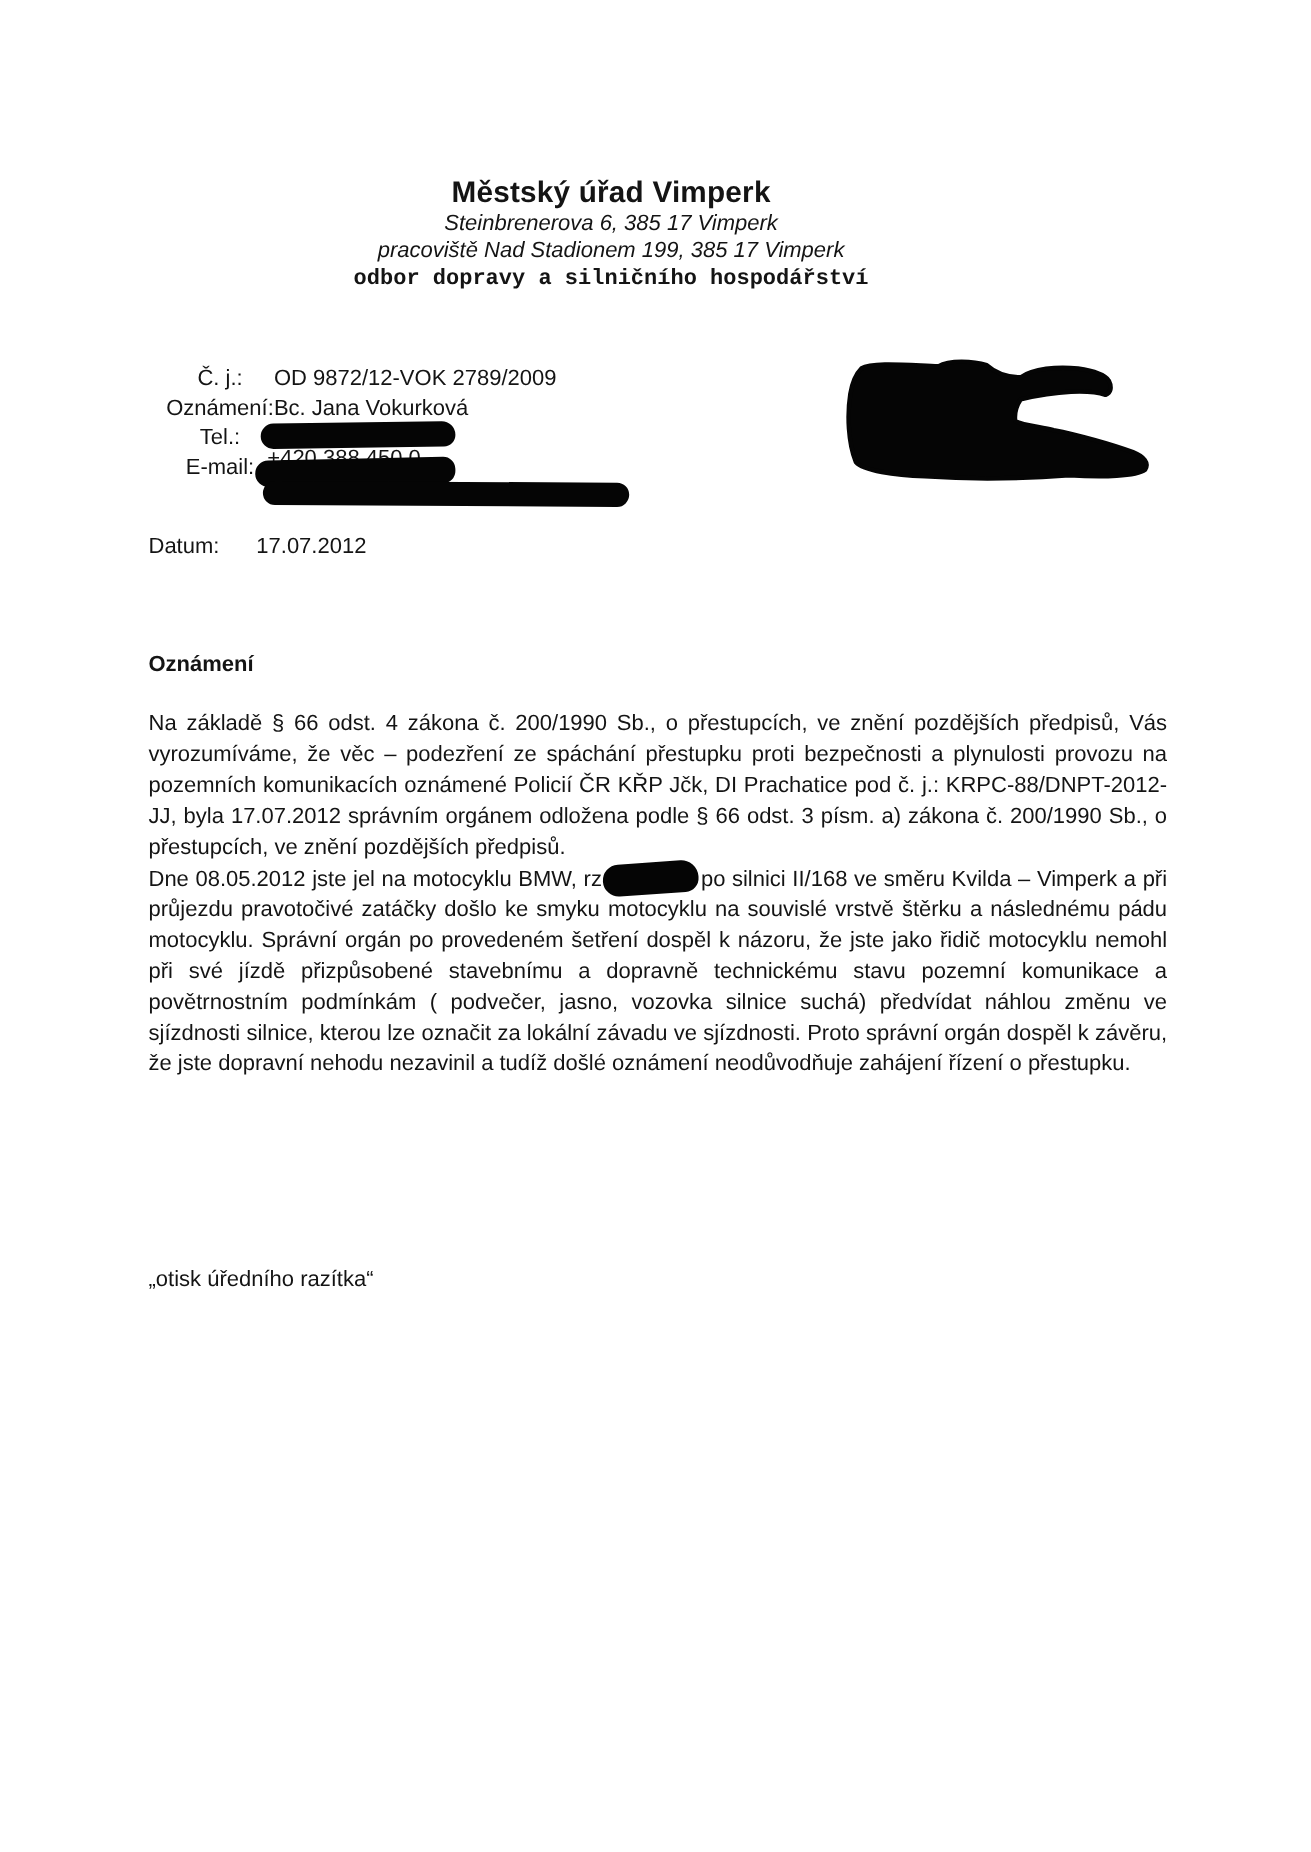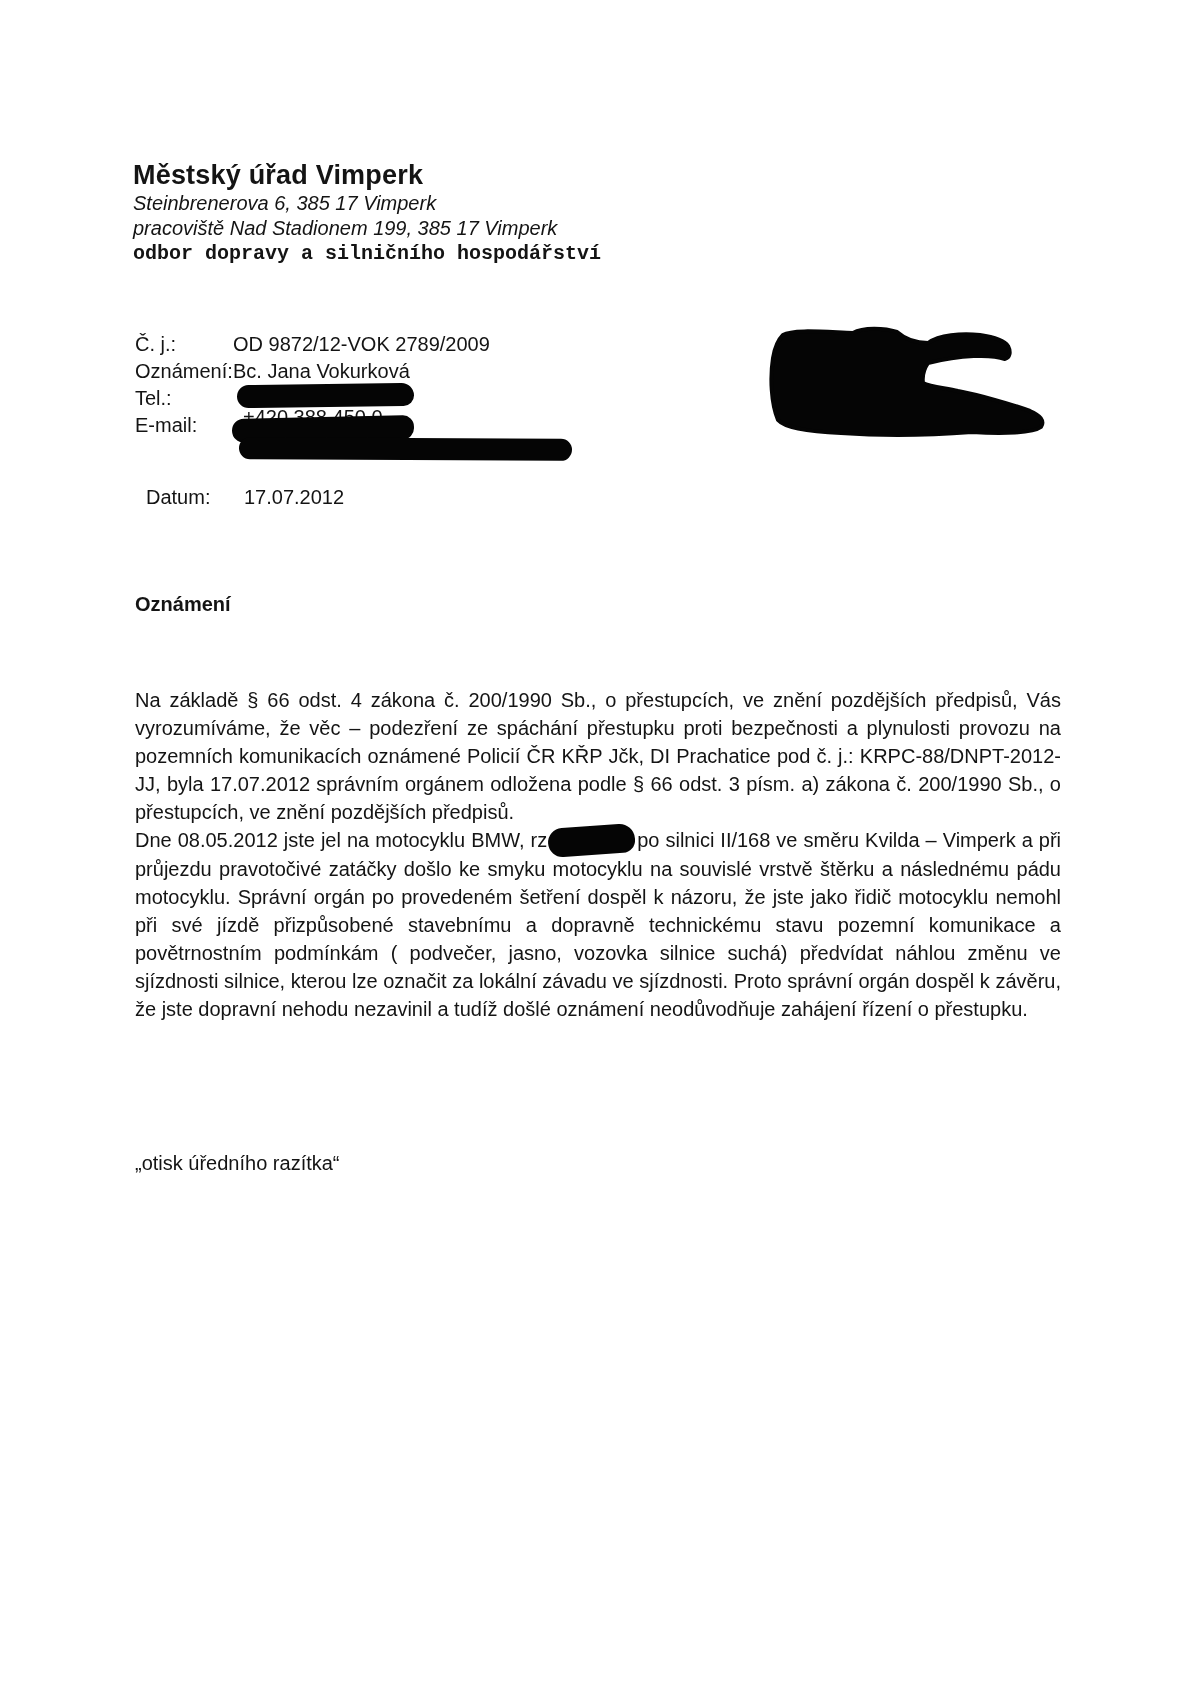--- a/index.html
+++ b/index.html
@@ -1,46 +1,46 @@
 <!DOCTYPE html>
 <html><head>
 <meta charset="utf-8">
 <style>
   html,body { margin:0; padding:0; background:#ffffff; }
   .page {
     position:relative; width:1192px; height:1684px; background:#ffffff;
     font-family:"Liberation Sans", sans-serif; color:#141414; overflow:hidden;
   }
   
-  .header { position:absolute; top:159px; left:133px; width:845px; text-align:left; }
+  .header { position:absolute; top:159px; left:133px; width:845px; text-align:center; }
   .org    { font-size:27px; font-weight:bold; line-height:32px; letter-spacing:0.2px; }
   .addr   { font-size:20px; line-height:25px;font-style:italic; }
   .dept   { font-size:20px; font-weight:bold; line-height:25px;font-family:Liberation Mono, monospace; }
 
   
-  .refblock { position:absolute; left:135px; top:331px; font-size:20px; }
+  .refblock { position:absolute; left:151px; top:331px; font-size:20px;text-align:center; }
   .refrow   { display:flex; height:27px; line-height:27px; }
   .reflabel { width:98px; flex:0 0 98px; }
   .refvalue { white-space:nowrap; }
-  .daterow  { position:absolute; left:146px; top:484px; display:flex; font-size:20px; line-height:27px; }
+  .daterow  { position:absolute; left:135px; top:484px; display:flex; font-size:20px; line-height:27px; }
   .daterow .reflabel { width:98px; flex:0 0 98px; }
 
   
   .bar { position:absolute; background:#050505; }
   .bar-tel   { left:237px; top:384px; width:177px; height:23px; border-radius:12px 13px 11px 12px; transform:rotate(-0.8deg); }
   .bar-fax   { left:232px; top:417px; width:182px; height:24px; border-radius:13px 12px 12px 13px; transform:rotate(-1.2deg); }
   .bar-email { left:239px; top:438px; width:333px; height:22px; border-radius:11px; transform:rotate(0.3deg); }
   .fax-peek  { position:absolute; left:243px; top:405px; font-size:20px; line-height:24px; color:#141414; white-space:nowrap; }
 
   
   .stampblob { position:absolute; left:765px; top:315px; width:290px; height:125px; }
 
   
   .heading  { position:absolute; left:135px; top:593px; font-size:20px; font-weight:bold; }
-  .bodytext { position:absolute; left:135px; top:644px; width:926px; font-size:20px; line-height:28px; text-align:justify;margin-top:42px; }
+  .bodytext { position:absolute; left:135px; top:644px; width:926px; font-size:20px; line-height:28px; text-align:justify; }
   .bodytext p { margin:0; }
   .inline-redaction {
     display:inline-block; width:87px; height:29px; background:#050505;
     border-radius:15px 16px 13px 15px; vertical-align:-8px; transform:rotate(-4deg);
     margin-left:1px; margin-right:2px;
   }
 
   
   .stampnote { position:absolute; left:135px; top:1152px; font-size:20px; }
   .sigblock  { position:absolute; left:135px; top:1211px; font-size:20px; line-height:28px; }

